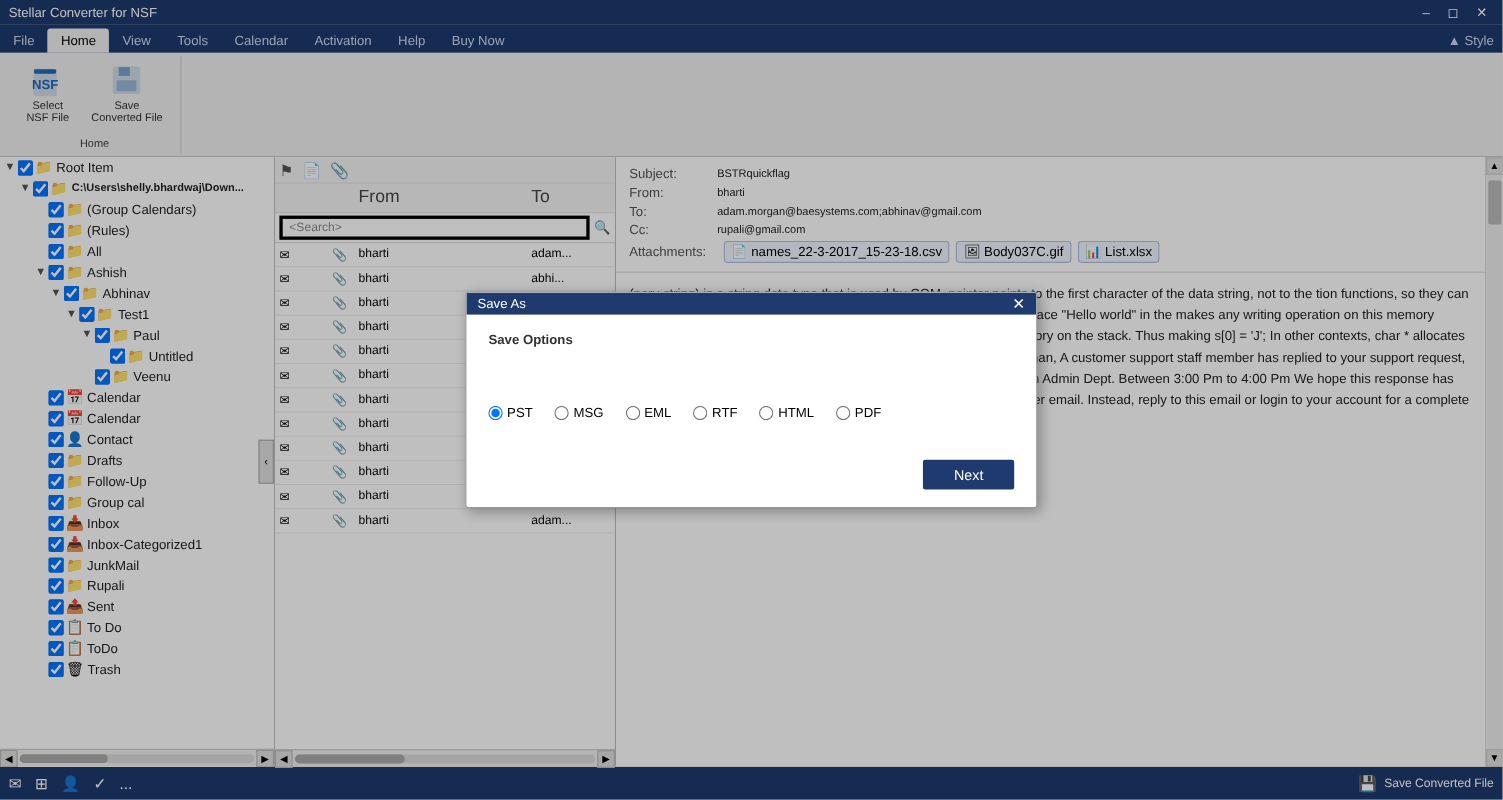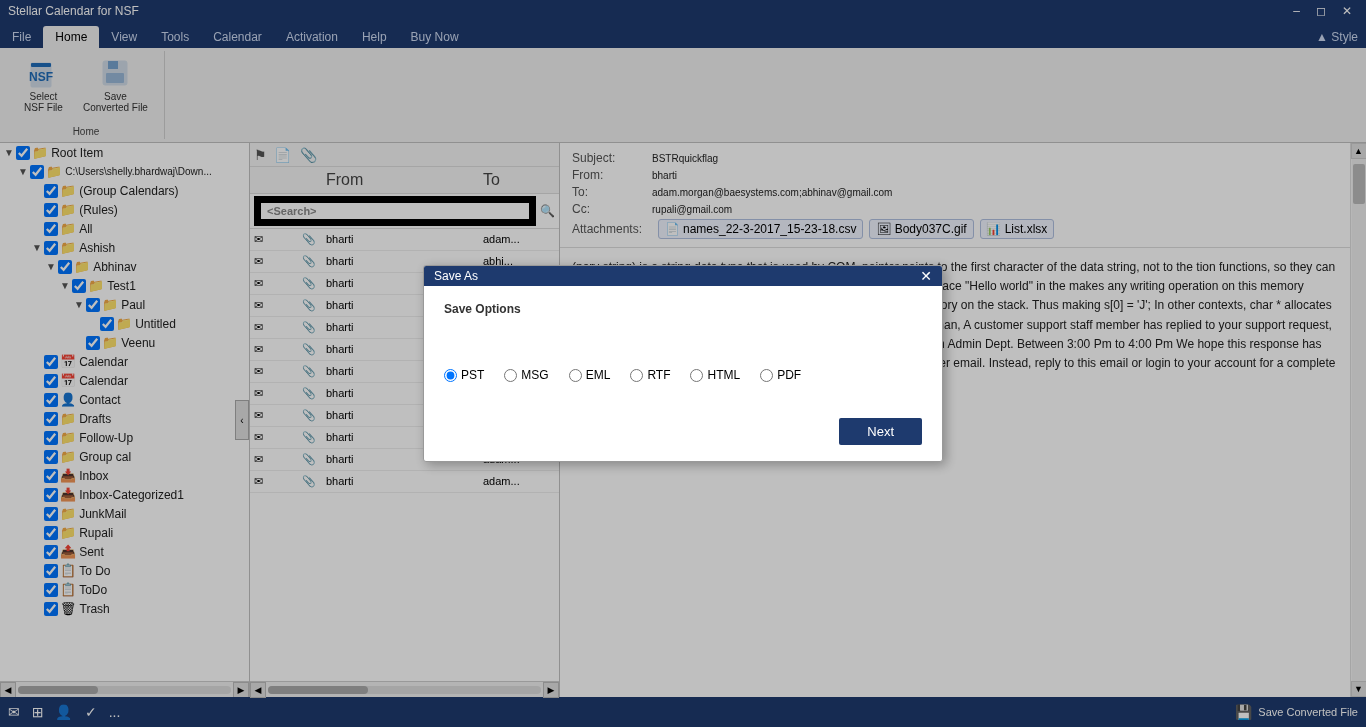--- a/index.html
+++ b/index.html
@@ -163,25 +163,24 @@
     
     .search-bar {
       display: flex;
       align-items: center;
       border-bottom: 1px solid #ddd;
       padding: 2px 4px;
       background: #fff;
     }
     .search-input {
       flex: 1;
-      border: 7px solid #000000;
+      border: 3px solid #000000;
       padding: 2px 6px;
       font-size: 11px;
       color: #888;
-      font-weight: bold;
     }
     .search-icon { margin-left: 4px; color: #666; }
 
     
     .right-panel {
       flex: 1;
       display: flex;
       flex-direction: column;
       background: #fff;
       overflow: hidden;
@@ -276,21 +275,21 @@
       padding: 6px 28px;
       font-size: 13px;
       cursor: pointer;
       border-radius: 2px;
     }
   </style>
 </head>
 <body>
 
 <div class="title-bar">
-  <span>Stellar Calendar for NSF</span>
+  <span>Stellar Converter for NSF</span>
   <div class="title-bar-controls">
     <button class="title-btn">–</button>
     <button class="title-btn">◻</button>
     <button class="title-btn">✕</button>
   </div>
 </div>
 
 <div class="ribbon-tabs">
   <button class="ribbon-tab">File</button>
   <button class="ribbon-tab active">Home</button>
@@ -342,21 +341,21 @@
     <div class="tree-item" style="padding-left:4px;">
       <span class="tree-expand">▼</span>
       <input type="checkbox" checked="" class="tree-check" style="">
       <span class="tree-icon">📁</span>
       <span class="tree-label">Root Item</span>
     </div>
     <div class="tree-item" style="padding-left:18px;">
       <span class="tree-expand">▼</span>
       <input type="checkbox" checked="" class="tree-check" style="">
       <span class="tree-icon">📁</span>
-      <span class="tree-label" style="font-size:10px;">C:\Users\shelly.bhardwaj\Down...</span>
+      <span class="tree-label" style="font-size:10px;font-weight:bold;">C:\Users\shelly.bhardwaj\Down...</span>
     </div>
     <div class="tree-item" style="padding-left:32px;">
       <span class="tree-expand" style="width:10px;"></span>
       <input type="checkbox" checked="" class="tree-check" style="">
       <span class="tree-icon">📁</span>
       <span class="tree-label">(Group Calendars)</span>
     </div>
     <div class="tree-item" style="padding-left:32px;">
       <span class="tree-expand" style="width:10px;"></span>
       <input type="checkbox" checked="" class="tree-check" style="">

